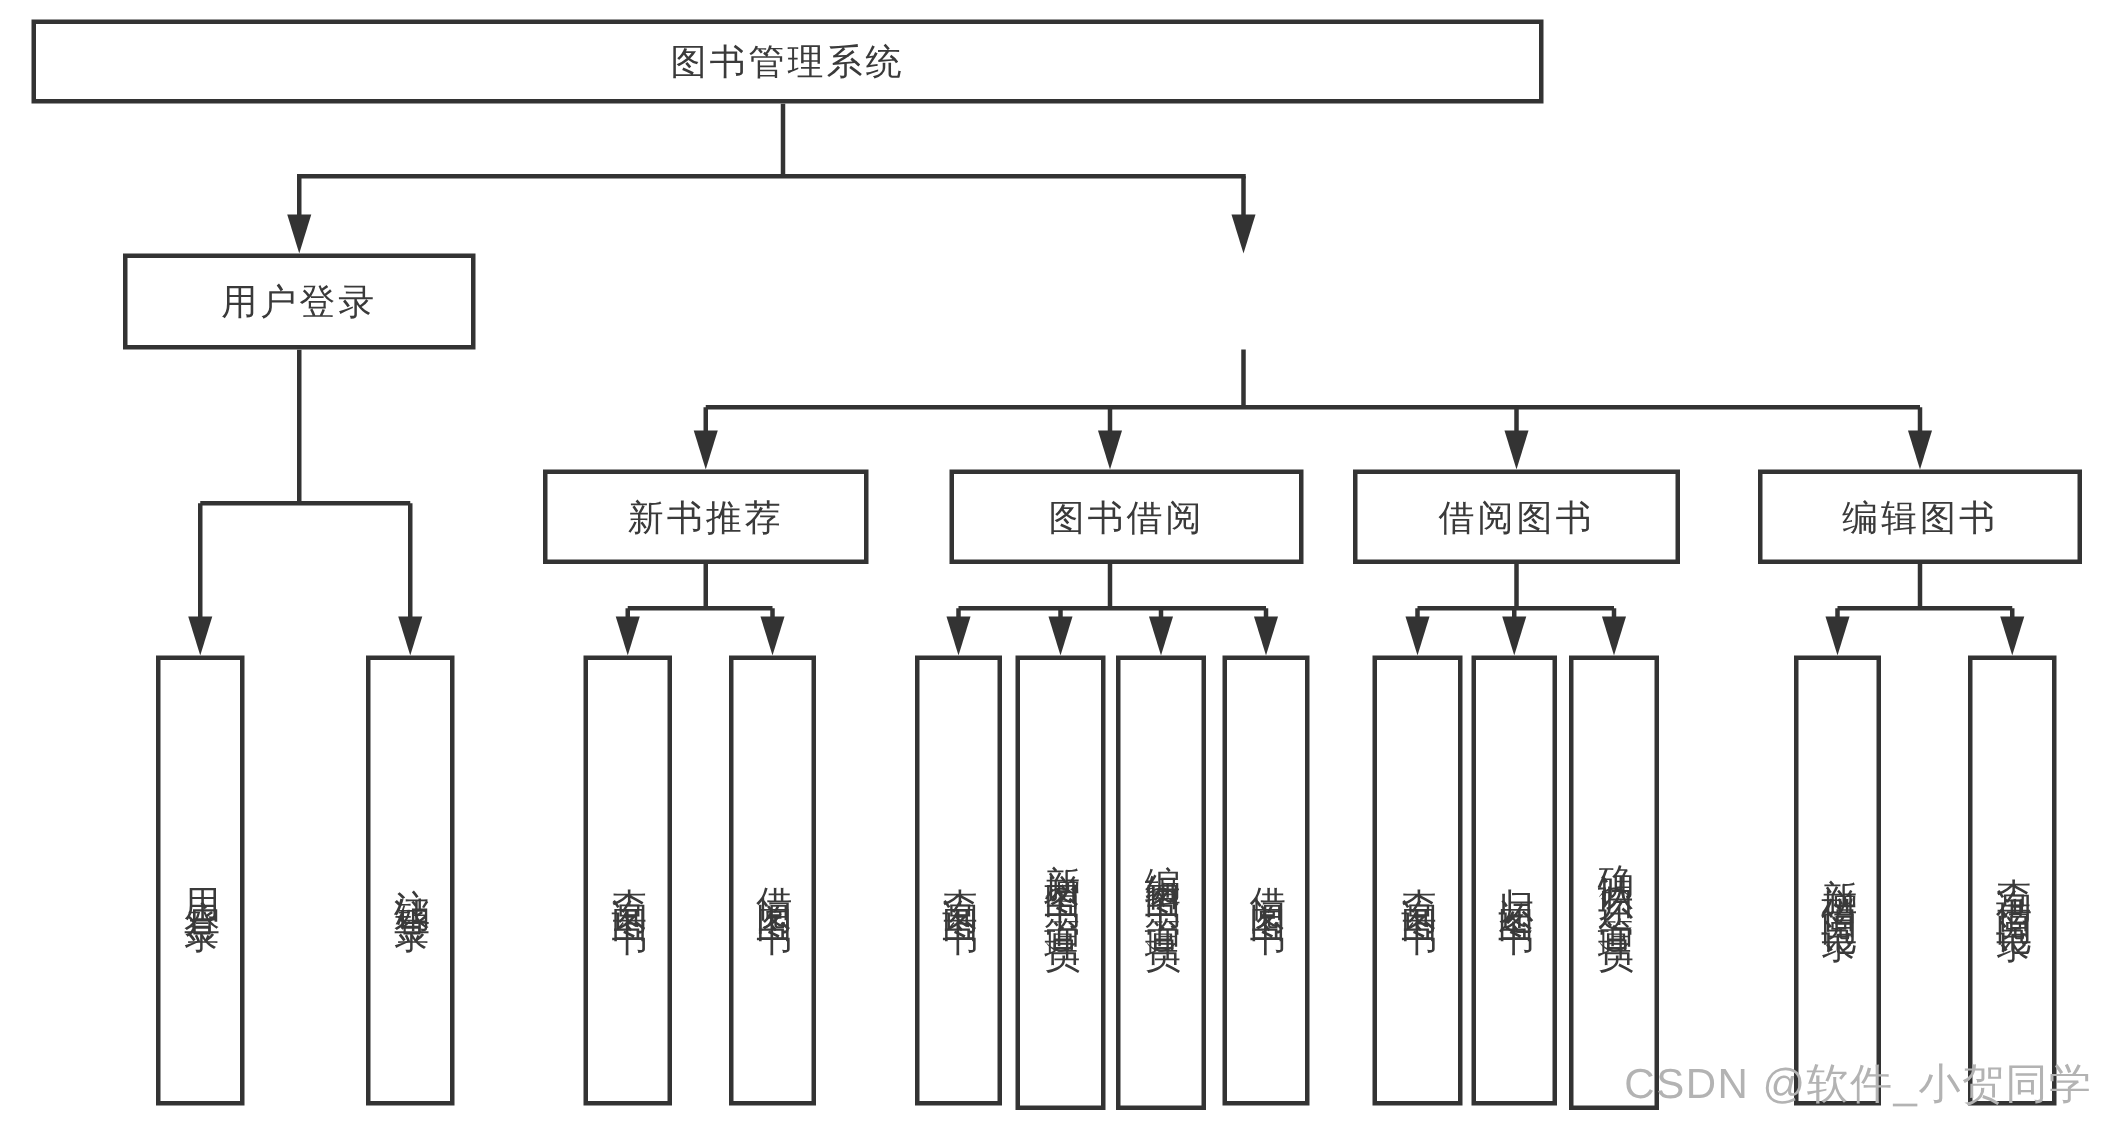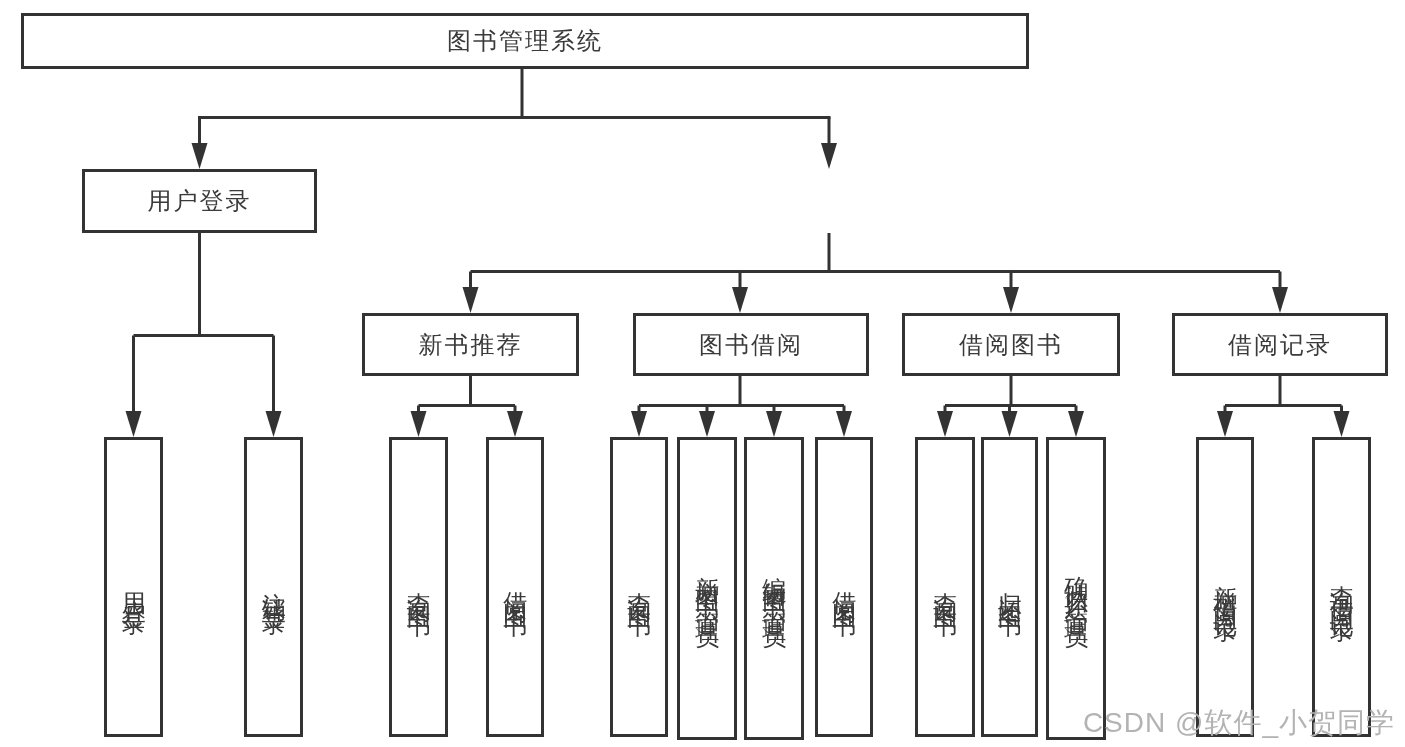--- a/index.html
+++ b/index.html
@@ -134,21 +134,21 @@
     </g>
   </svg>
 
   <div class="node" style="left:21px;top:13px;width:1008px;height:56px;">图书管理系统</div>
 
   <div class="node" style="left:82px;top:169px;width:235px;height:64px;">用户登录</div>
 
   <div class="node" style="left:362px;top:313px;width:217px;height:63px;">新书推荐</div>
   <div class="node" style="left:633px;top:313px;width:236px;height:63px;">图书借阅</div>
   <div class="node" style="left:902px;top:313px;width:218px;height:63px;">借阅图书</div>
-  <div class="node" style="left:1172px;top:313px;width:216px;height:63px;">借阅记录</div>
+  <div class="node" style="left:1172px;top:313px;width:216px;height:63px;">编辑图书</div>
 
   <div class="node leaf" style="left:104px;top:437px;width:59px;height:300px;">用户登录</div>
   <div class="node leaf" style="left:244px;top:437px;width:59px;height:300px;">注销登录</div>
 
   <div class="node leaf" style="left:389px;top:437px;width:59px;height:300px;">查询图书</div>
   <div class="node leaf" style="left:486px;top:437px;width:58px;height:300px;">借阅图书</div>
 
   <div class="node leaf" style="left:610px;top:437px;width:58px;height:300px;">查询图书</div>
   <div class="node leaf" style="left:677px;top:437px;width:60px;height:303px;">新增图书（管理员）</div>
   <div class="node leaf" style="left:744px;top:437px;width:60px;height:303px;">编辑图书（管理员）</div>

